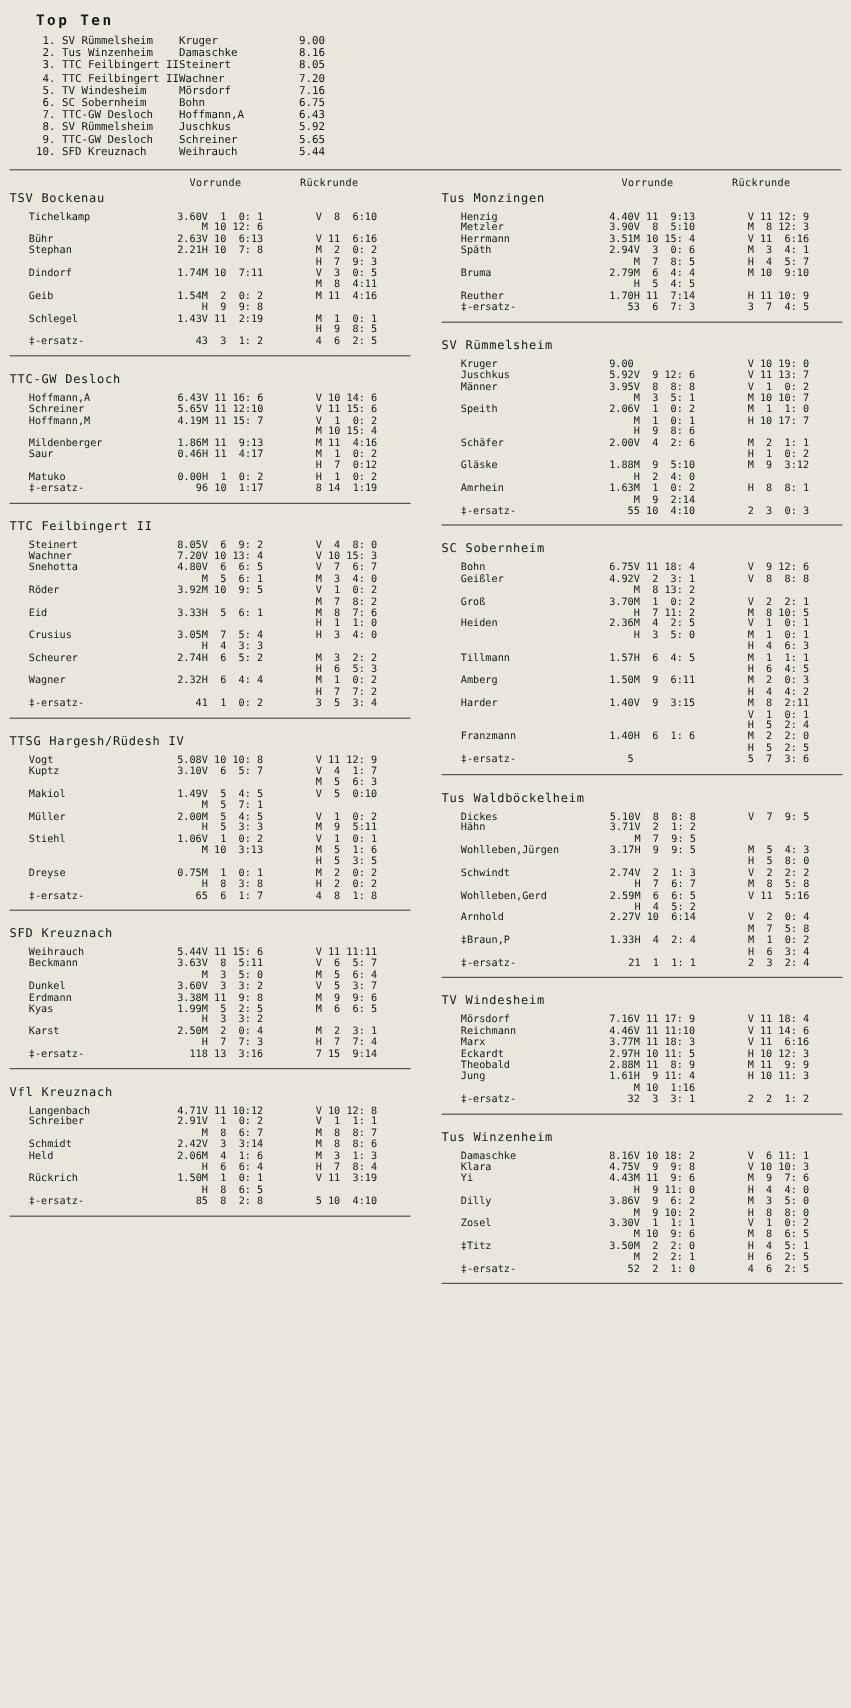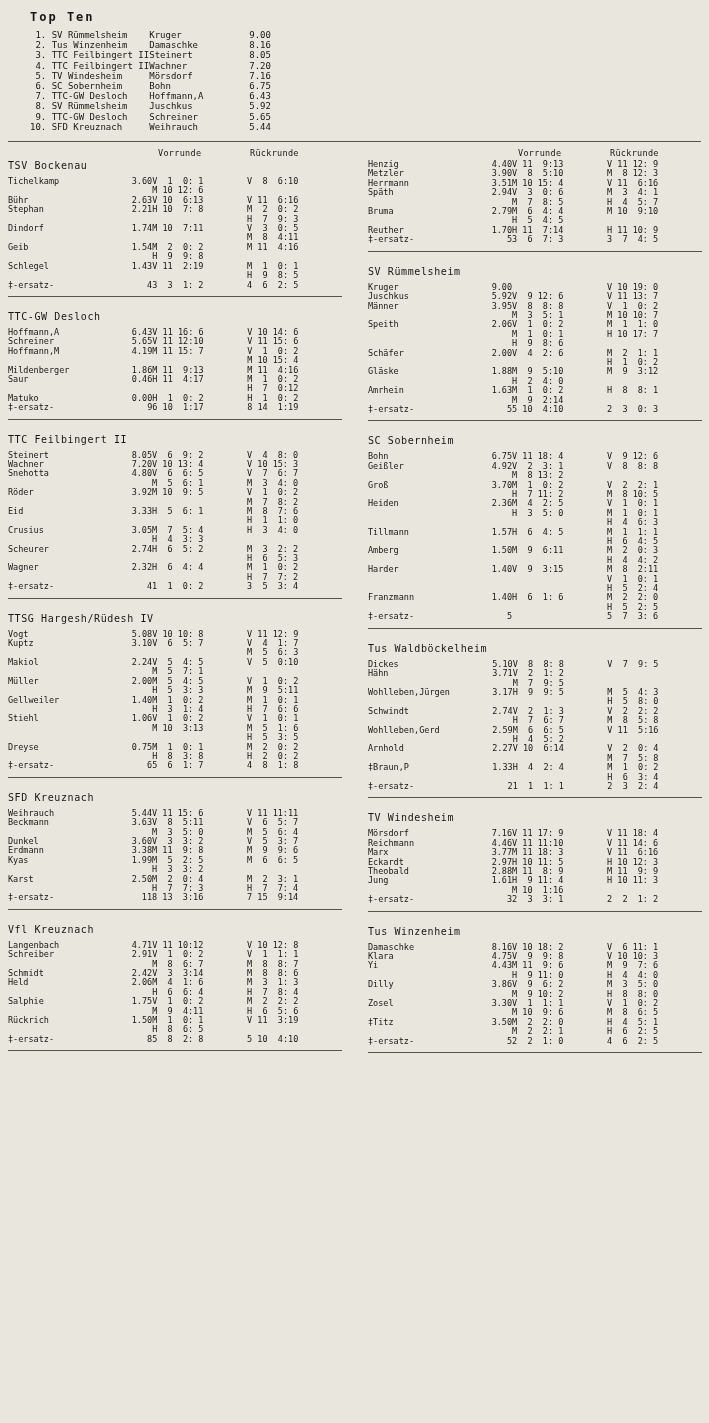--- a/index.html
+++ b/index.html
@@ -31,21 +31,21 @@
   .club h3{
     font-size:10px;font-weight:normal;margin:0 0 6px 0;letter-spacing:.6px;
   }
   .hdr{
     font-size:8.5px;display:flex;margin:0 0 2px 0;letter-spacing:.3px;
   }
   .hdr .h-sp{width:150px;}
   .hdr .h-vor{width:92px;}
   .hdr .h-ruck{width:92px;}
 
-  table.pl{border-collapse:collapse;font-size:8.5px;line-height:9.4px;width:100%;}
+  table.pl{border-collapse:collapse;font-size:8.5px;line-height:9.4px;width:100%;margin-left:16px;}
   table.pl td{padding:0;vertical-align:top;white-space:pre;}
   td.nm{width:104px;}
   td.qt{width:42px;text-align:right;padding-right:8px;}
   td.vr{width:96px;}
   td.rr{width:96px;}
   .sep-line{border-top:1px solid #56544c;height:0;margin:6px 0 5px 0;}
   .ersatz td{padding-top:4px;}
 </style>
 </head>
 <body>
@@ -307,40 +307,32 @@
               </tr>
               <tr>
                 <td class="nm">Kuptz</td>
                 <td class="qt">3.10</td>
                 <td class="vr">V  6  5: 7</td>
                 <td class="rr">V  4  1: 7
 M  5  6: 3</td>
               </tr>
               <tr>
                 <td class="nm">Makiol</td>
-                <td class="qt">2.24</td>
+                <td class="qt">1.49</td>
                 <td class="vr">V  5  4: 5
 M  5  7: 1</td>
                 <td class="rr">V  5  0:10</td>
               </tr>
               <tr>
                 <td class="nm">Müller</td>
                 <td class="qt">2.00</td>
                 <td class="vr">M  5  4: 5
 H  5  3: 3</td>
                 <td class="rr">V  1  0: 2
 M  9  5:11</td>
-              </tr>
-              <tr>
-                <td class="nm">Gellweiler</td>
-                <td class="qt">1.40</td>
-                <td class="vr">M  1  0: 2
-H  3  1: 4</td>
-                <td class="rr">M  1  0: 1
-H  7  6: 6</td>
               </tr>
               <tr>
                 <td class="nm">Stiehl</td>
                 <td class="qt">1.06</td>
                 <td class="vr">V  1  0: 2
 M 10  3:13</td>
                 <td class="rr">V  1  0: 1
 M  5  1: 6
 H  5  3: 5</td>
               </tr>
@@ -443,28 +435,20 @@
               </tr>
               <tr>
                 <td class="nm">Held</td>
                 <td class="qt">2.06</td>
                 <td class="vr">M  4  1: 6
 H  6  6: 4</td>
                 <td class="rr">M  3  1: 3
 H  7  8: 4</td>
               </tr>
               <tr>
-                <td class="nm">Salphie</td>
-                <td class="qt">1.75</td>
-                <td class="vr">V  1  0: 2
-M  9  4:11</td>
-                <td class="rr">M  2  2: 2
-H  6  5: 6</td>
-              </tr>
-              <tr>
                 <td class="nm">Rückrich</td>
                 <td class="qt">1.50</td>
                 <td class="vr">M  1  0: 1
 H  8  6: 5</td>
                 <td class="rr">V 11  3:19</td>
               </tr>
               <tr class="ersatz">
                 <td class="nm">‡-ersatz-</td>
                 <td class="qt">8</td>
                 <td class="vr">5  8  2: 8</td>
@@ -475,20 +459,21 @@
           <div class="sep-line"></div>
         </div>
       </div>
     <div class="col" id="col-right">
         <div class="club">
           <div class="hdr">
             <span class="h-sp"></span>
             <span class="h-vor">Vorrunde</span>
             <span class="h-ruck">Rückrunde</span>
           </div>
+          <h3>Tus Monzingen</h3>
           <table class="pl">
             <tbody>
               <tr>
                 <td class="nm">Henzig</td>
                 <td class="qt">4.40</td>
                 <td class="vr">V 11  9:13</td>
                 <td class="rr">V 11 12: 9</td>
               </tr>
               <tr>
                 <td class="nm">Metzler</td>

